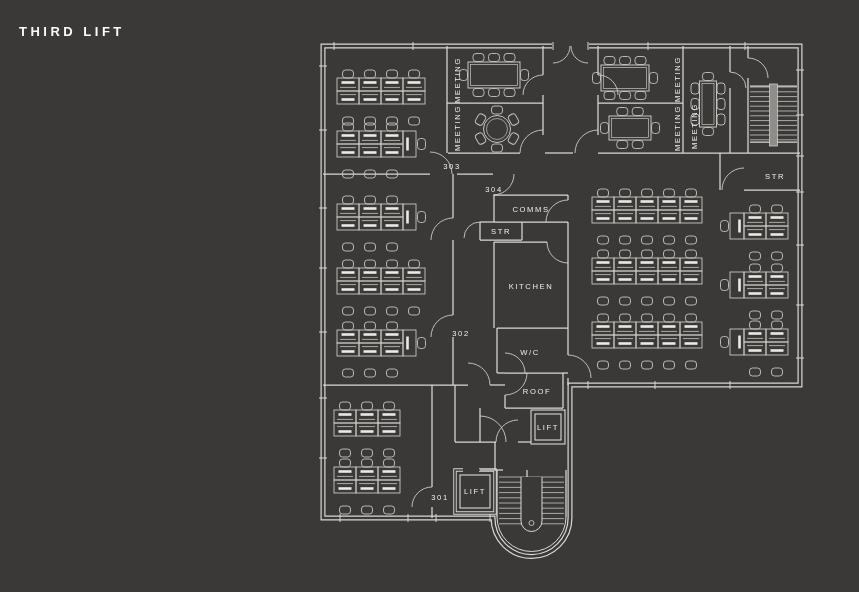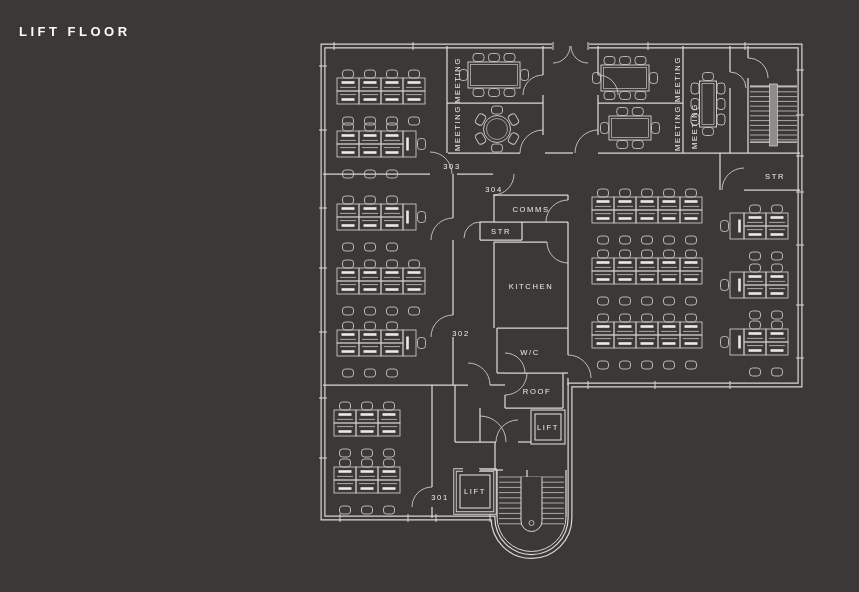--- a/index.html
+++ b/index.html
@@ -16,21 +16,21 @@
   }
   svg{position:absolute;left:0;top:0;}
   text.lbl{
     fill:#f0eeea;font-size:7.6px;letter-spacing:1.6px;
     font-family:"Liberation Sans", sans-serif;
   }
 </style>
 </head>
 <body>
 
-<div class="title">LIFT FLOOR</div>
+<div class="title">THIRD LIFT</div>
 
 <svg id="plan" width="859" height="592" viewBox="0 0 859 592">
     <g>
       <path d="M323,46 H800 V385 H570 V518 A38.5,38.5 0 0 1 493,518 H323 Z" fill="none" stroke="#dad8d4" stroke-width="5"></path>
       <path d="M323,46 H800 V385 H570 V518 A38.5,38.5 0 0 1 493,518 H323 Z" fill="none" stroke="#3b3938" stroke-width="2.6"></path>
       <path d="M455,470 h40 v43 h-40 Z" fill="none" stroke="#dad8d4" stroke-width="3.4"></path>
       <path d="M455,470 h40 v43 h-40 Z" fill="none" stroke="#3b3938" stroke-width="1.6"></path>
     </g>
     <g>
       <rect x="552" y="42.5" width="37" height="7" fill="#3b3938"></rect>

